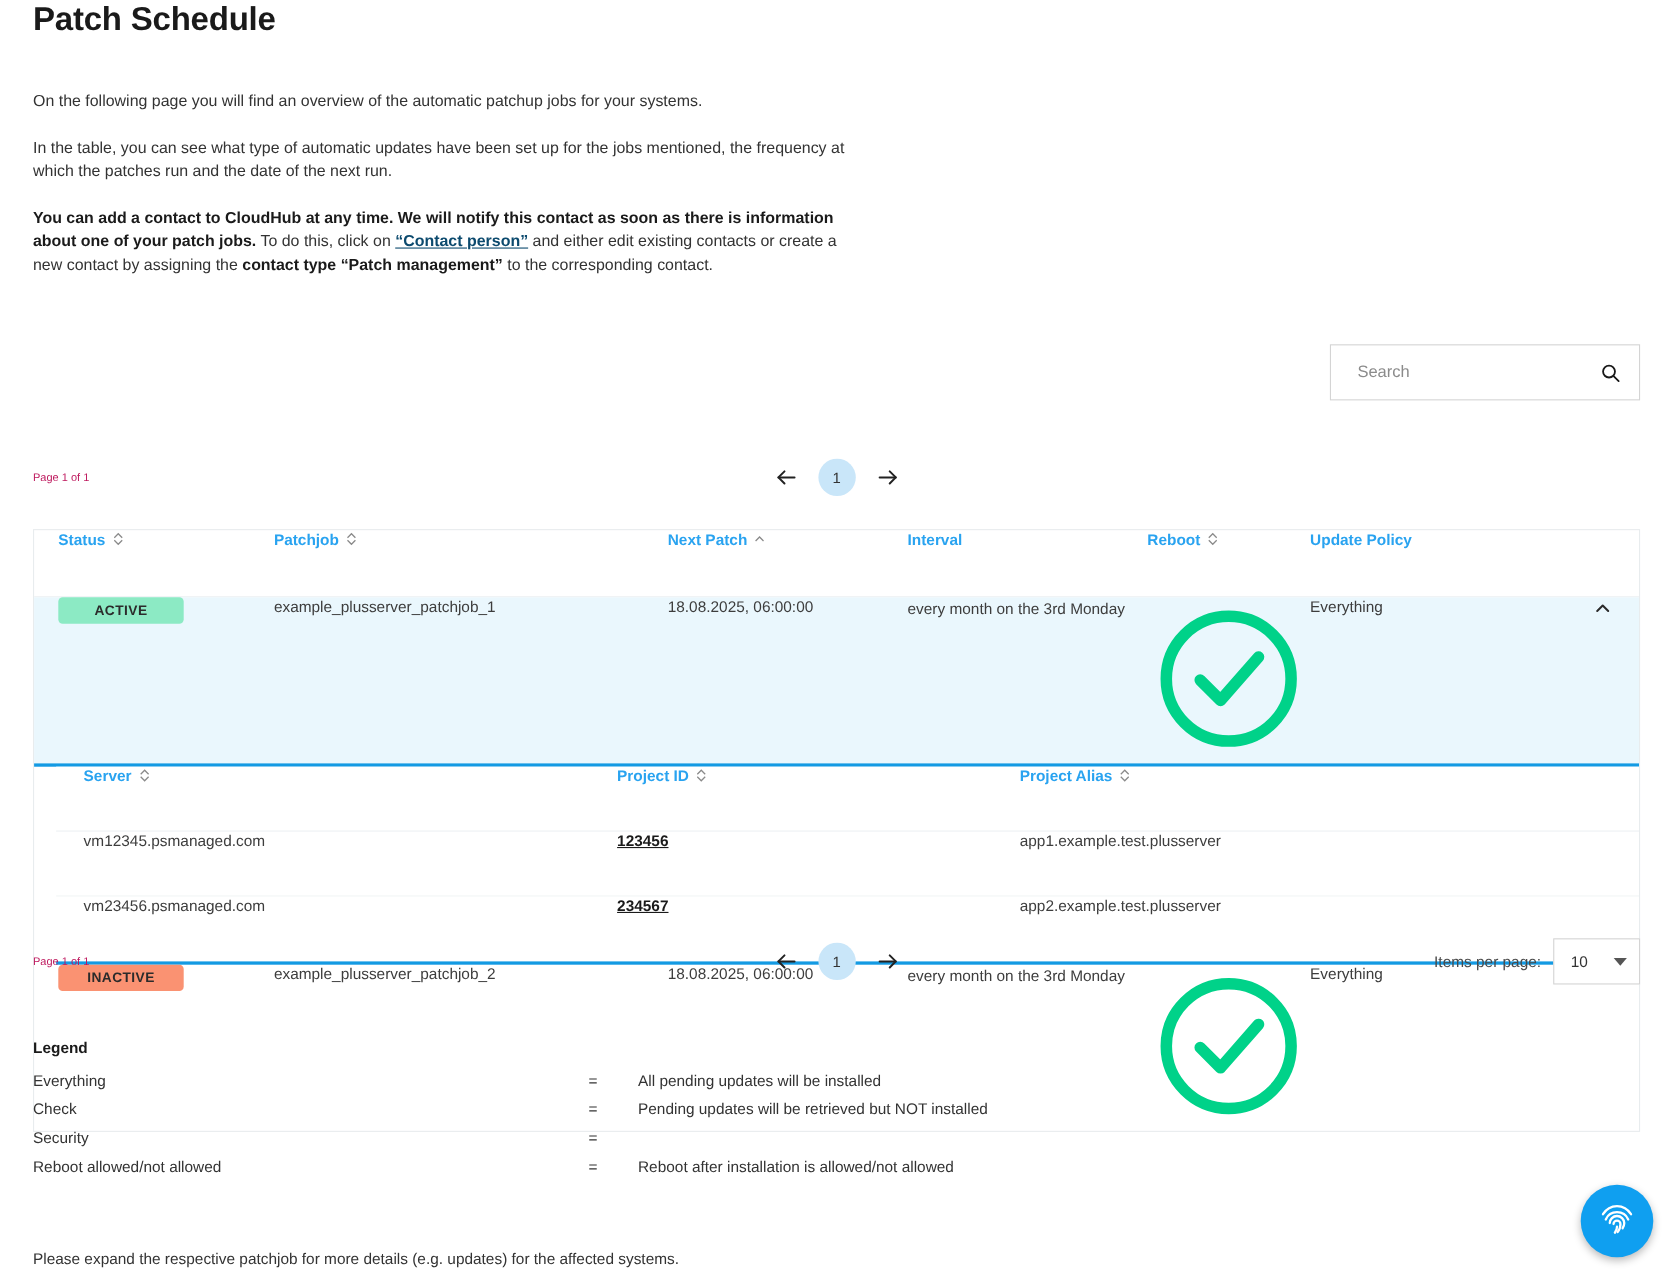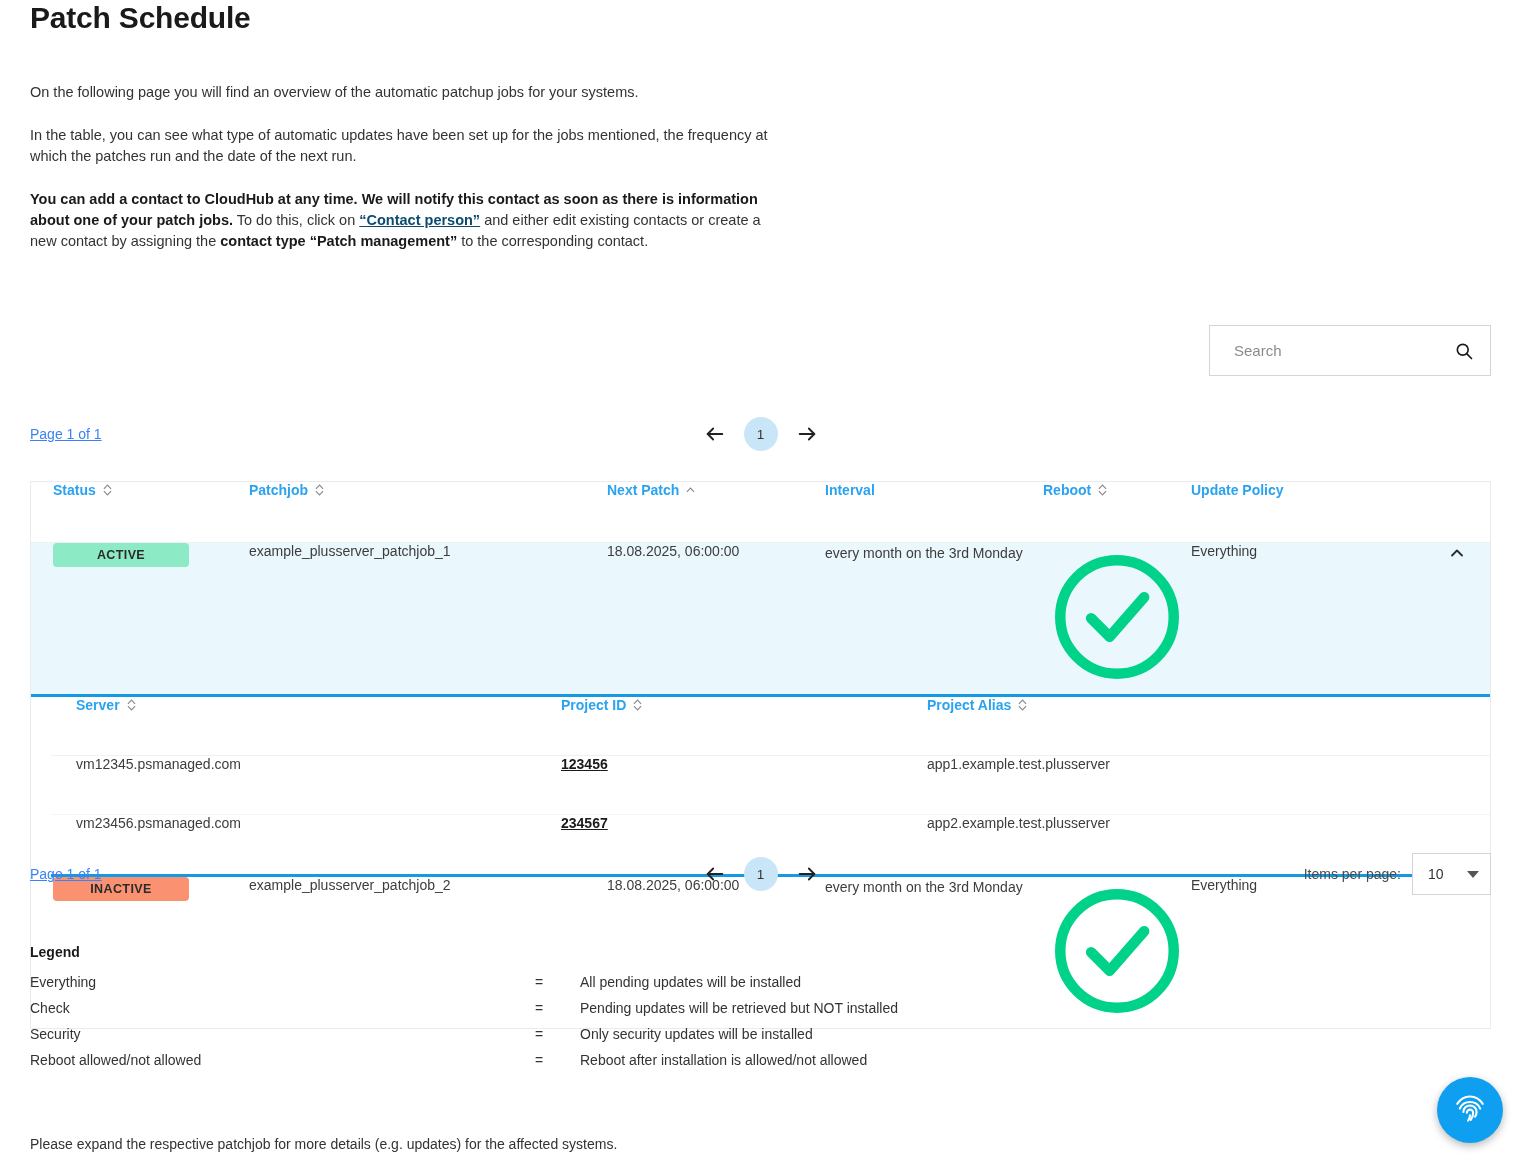--- a/index.html
+++ b/index.html
@@ -48,21 +48,21 @@
   .intro .contact-link {
     font-weight: 700;
     color: #0c4a6e;
     text-decoration: underline;
     cursor: pointer;
   }
 
   
   .search-wrap {
     position: absolute;
-    top: 325px;
+    top: 313px;
     right: 30px;
     width: 282px;
     height: 51px;
   }
   .search-box {
     width: 100%;
     height: 100%;
     border: 1px solid #d4d4d4;
     background: #fff;
     display: flex;
@@ -86,24 +86,23 @@
     position: absolute;
     left: 30px;
     right: 30px;
     height: 36px;
     display: flex;
     align-items: center;
   }
   .pager-top { top: 416px; }
   .pager-bottom { top: 856px; }
   .pager-label {
-    font-size: 14px;
-    color: #3b82f6;
+    font-size: 10px;
+    color: #be185d;
     white-space: nowrap;
-    text-decoration: underline;
   }
   .pager-center {
     position: absolute;
     left: 50%;
     transform: translateX(-50%);
     display: flex;
     align-items: center;
     gap: 17px;
   }
   .pager-arrow {
@@ -189,21 +188,21 @@
   .row-main.expanded {
     background: #eaf7fd;
     border-bottom: 3px solid #139ae3;
   }
   .row-main .c-interval { line-height: 20px; }
 
   .badge {
     display: inline-flex;
     align-items: center;
     justify-content: center;
-    width: 136px;
+    width: 114px;
     height: 24px;
     border-radius: 4px;
     font-size: 12.5px;
     font-weight: 700;
     letter-spacing: 0.4px;
     color: #2b2b2b;
   }
   .badge-active   { background: #8ceac4; }
   .badge-inactive { background: #fa9272; }
 
@@ -523,21 +522,20 @@
       <span class="lg-def">All pending updates will be installed</span>
     </div>
     <div class="legend-row">
       <span class="lg-term">Check</span>
       <span class="lg-eq">=</span>
       <span class="lg-def">Pending updates will be retrieved but NOT installed</span>
     </div>
     <div class="legend-row">
       <span class="lg-term">Security</span>
       <span class="lg-eq">=</span>
-      <span class="lg-def">Only security updates will be installed</span>
     </div>
     <div class="legend-row">
       <span class="lg-term">Reboot allowed/not allowed</span>
       <span class="lg-eq">=</span>
       <span class="lg-def">Reboot after installation is allowed/not allowed</span>
     </div>
   </div>
 
   <div class="footnote">Please expand the respective patchjob for more details (e.g. updates) for the affected systems.</div>
 

